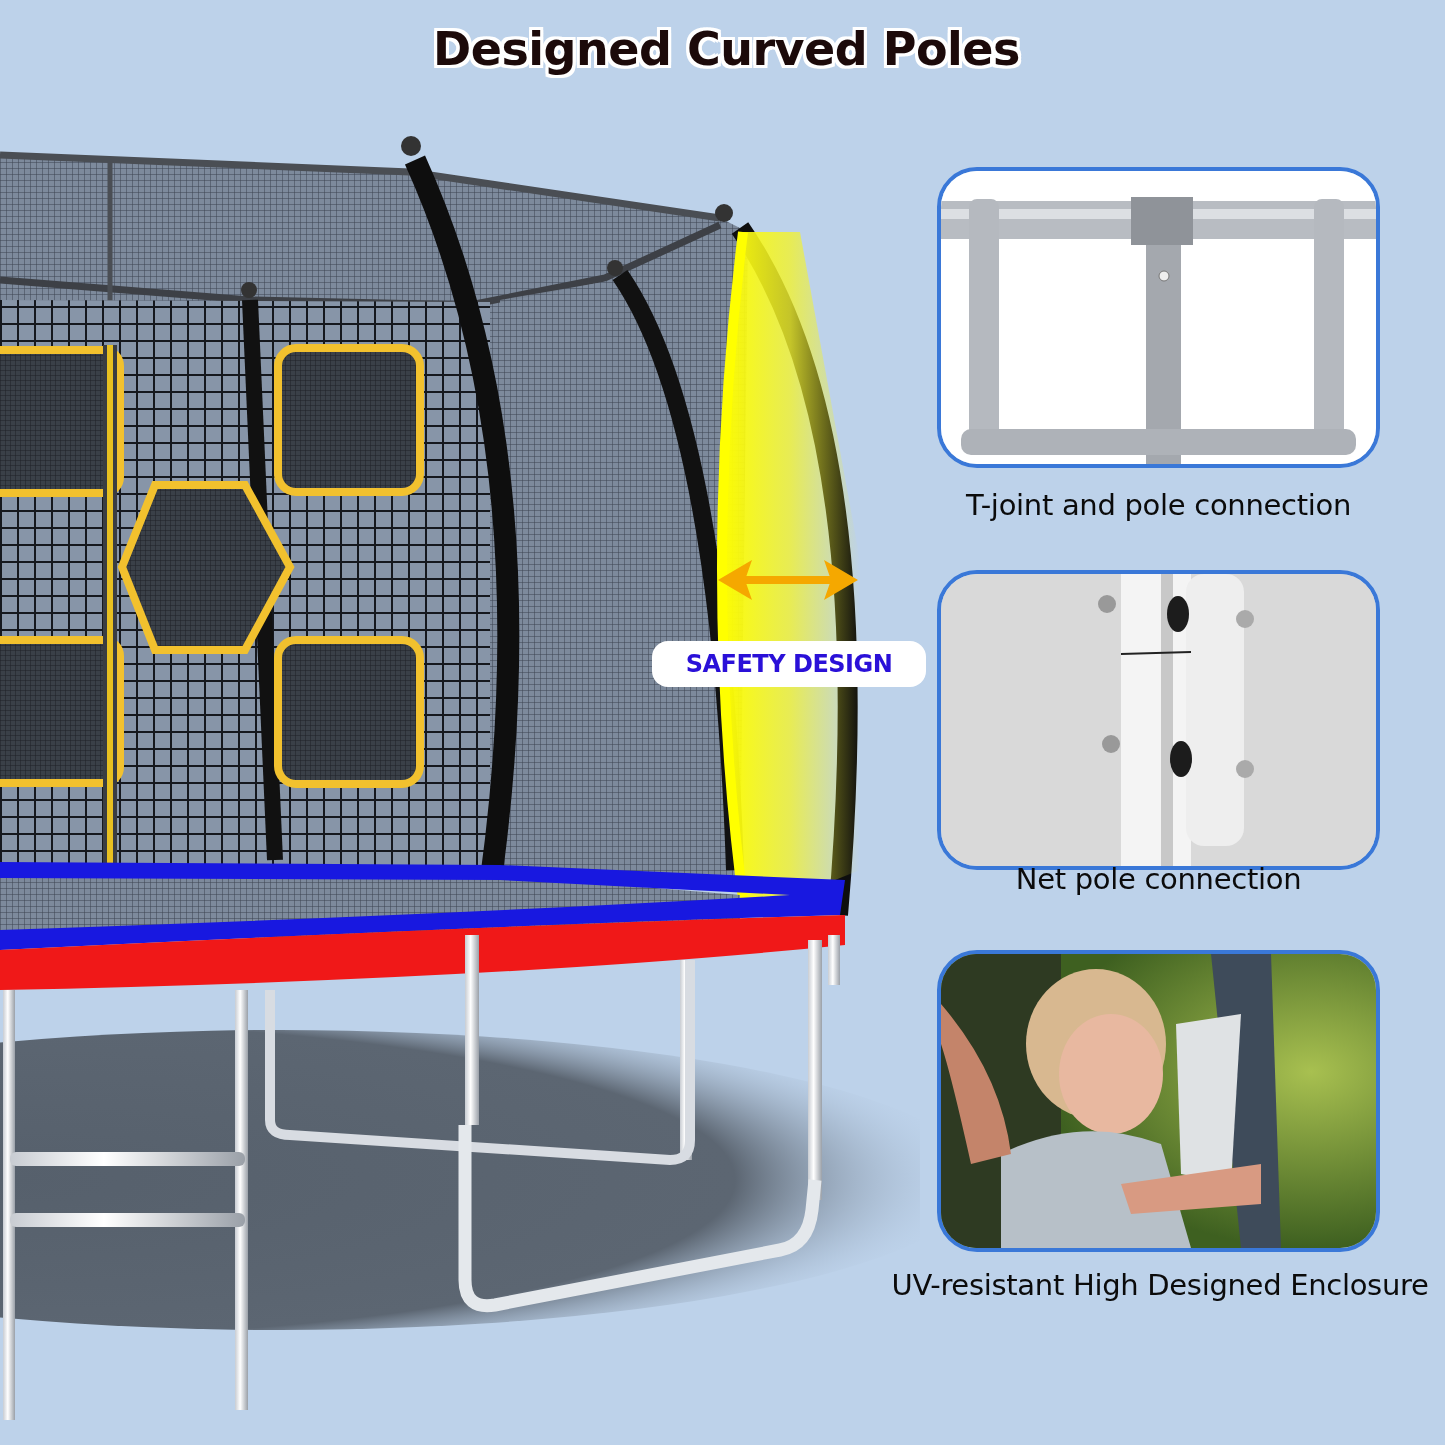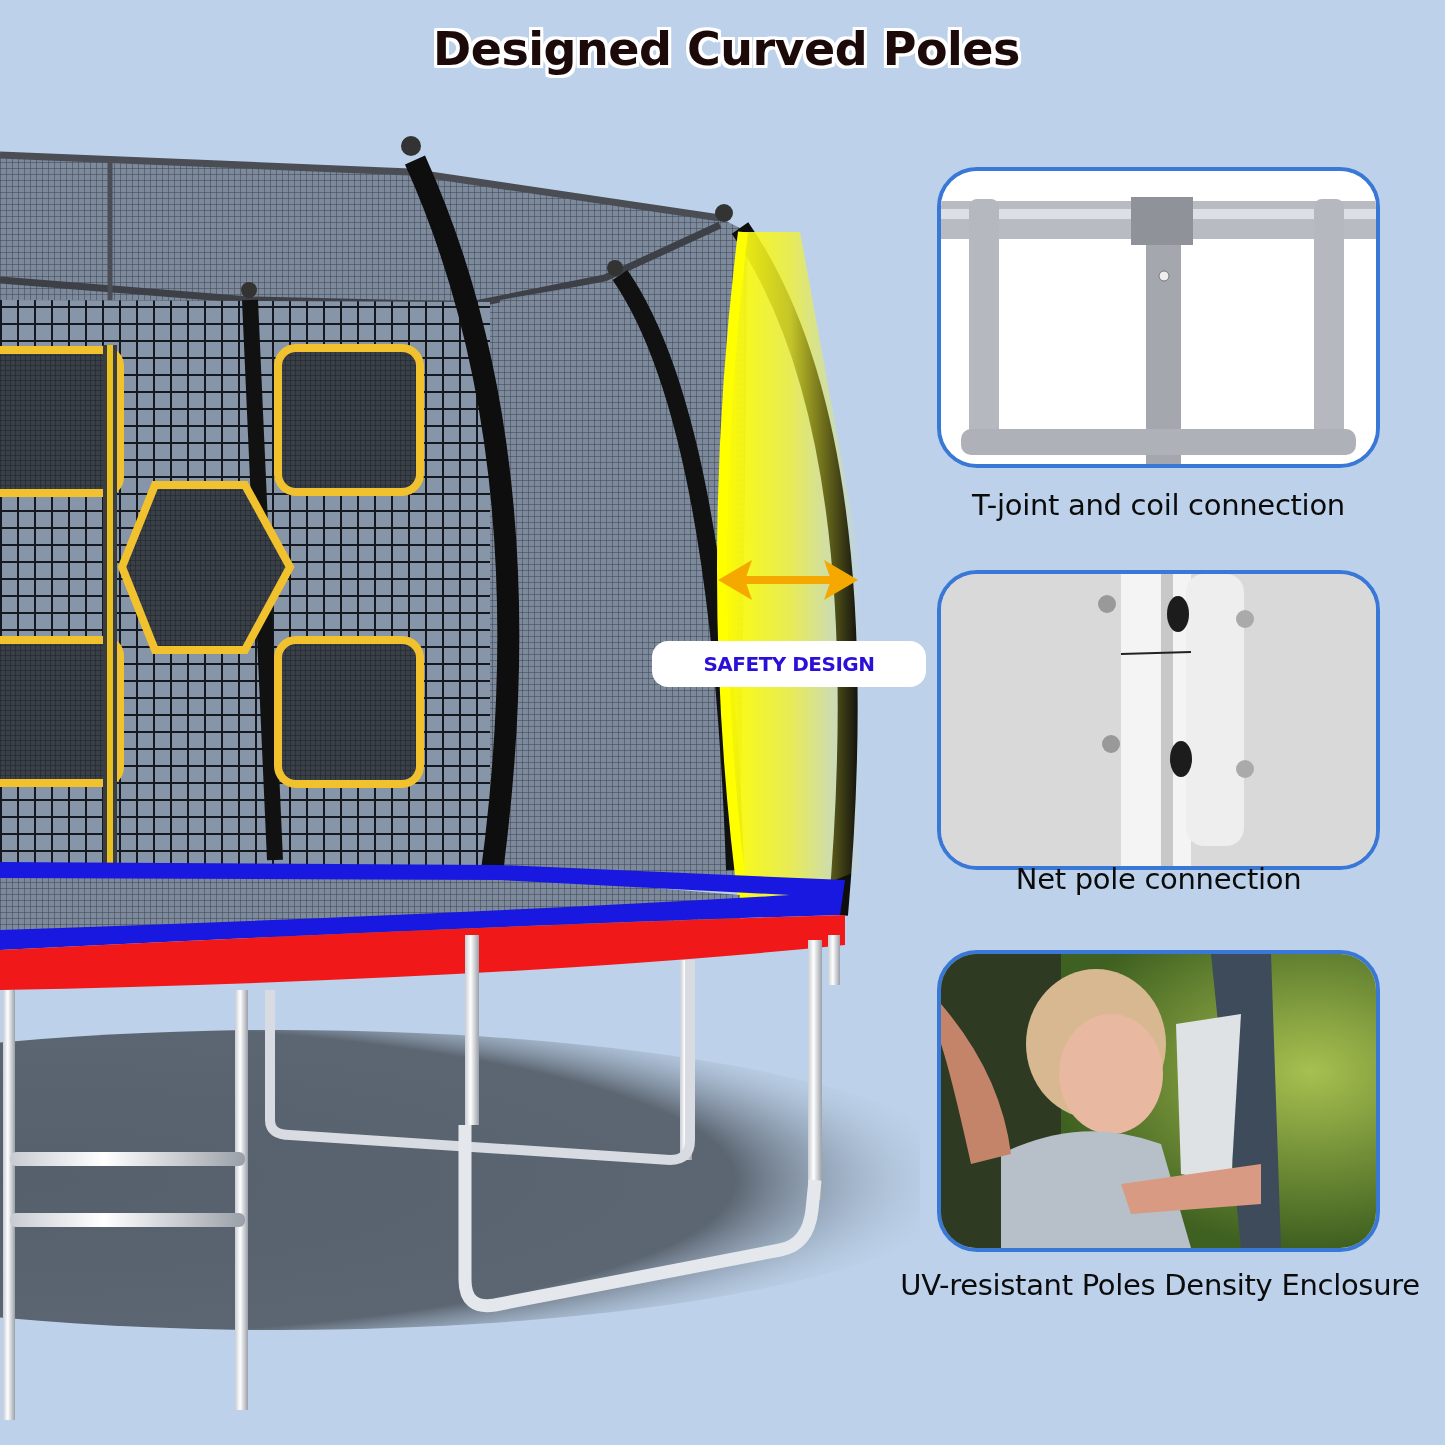--- a/index.html
+++ b/index.html
@@ -13,21 +13,21 @@
       font-size: 46px; font-weight: bold; color: #1c0a0a; letter-spacing: -0.5px;
       text-shadow: -3px -3px 0 #fff, 3px -3px 0 #fff, -3px 3px 0 #fff, 3px 3px 0 #fff,
                    0 3px 0 #fff, 0 -3px 0 #fff, 3px 0 0 #fff, -3px 0 0 #fff;
     }
     .scene { position: absolute; left: 0; top: 0; width: 920px; height: 1445px; }
     .scene svg { position: absolute; left: 0; top: 0; }
     .badge {
       position: absolute; left: 652px; top: 641px; width: 274px; height: 46px;
       background: #fff; border-radius: 16px;
       display: flex; align-items: center; justify-content: center;
-      color: #2a10d8; font-size: 20px; font-weight: bold; letter-spacing: -0.5px;
+      color: #2a10d8; font-size: 24px; font-weight: bold; letter-spacing: -0.5px;
     }
     .panel {
       position: absolute; left: 937px; width: 443px; border: 4px solid #3a78d8;
       border-radius: 40px; overflow: hidden; box-sizing: border-box;
     }
     .panel svg { display: block; }
     .caption {
       position: absolute; text-align: center; color: #0b0b0b; font-size: 29px;
       letter-spacing: -0.3px;
     }
@@ -141,21 +141,21 @@
     <rect x="0" y="30" width="435" height="38" fill="#b8bcc2"></rect>
     <rect x="0" y="38" width="435" height="10" fill="#dcdfe3"></rect>
     <rect x="190" y="26" width="62" height="48" fill="#8f9399"></rect>
     <rect x="205" y="74" width="35" height="225" fill="#a4a8ae"></rect>
     <rect x="28" y="28" width="30" height="245" rx="8" fill="#b5b9bf"></rect>
     <rect x="373" y="28" width="30" height="245" rx="8" fill="#b5b9bf"></rect>
     <rect x="20" y="258" width="395" height="26" rx="10" fill="#aeb2b8"></rect>
     <circle cx="223" cy="105" r="5" fill="#eee" stroke="#777"></circle>
   </svg>
 </div>
-<div class="caption" style="left:937px;width:443px;top:488px;">T-joint and coil connection</div>
+<div class="caption" style="left:937px;width:443px;top:488px;">T-joint and pole connection</div>
 
 <div class="panel" style="top:570px;height:300px;">
   <svg width="435" height="292" viewBox="0 0 435 292">
     <rect width="435" height="292" fill="#d9d9d9"></rect>
     <rect x="180" y="0" width="70" height="300" fill="#f4f4f4"></rect>
     <rect x="220" y="0" width="12" height="300" fill="#c8c8c8"></rect>
     <rect x="245" y="0" width="58" height="272" rx="18" fill="#eeeeee"></rect>
     <line x1="180" y1="80" x2="250" y2="78" stroke="#222" stroke-width="2"></line>
     <circle cx="166" cy="30" r="9" fill="#999"></circle>
     <circle cx="170" cy="170" r="9" fill="#999"></circle>
@@ -179,13 +179,13 @@
     <rect x="0" y="0" width="120" height="294" fill="#2e3a22"></rect>
     <path d="M270 0 L330 0 L340 294 L300 294 Z" fill="#3e4b5a"></path>
     <path d="M235 70 L300 60 L290 230 L240 220 Z" fill="#dfe2e4"></path>
     <ellipse cx="155" cy="90" rx="70" ry="75" fill="#d8b890"></ellipse>
     <ellipse cx="170" cy="120" rx="52" ry="60" fill="#e8b8a0"></ellipse>
     <path d="M60 200 Q140 160 220 190 L250 294 L60 294 Z" fill="#b7c0c8"></path>
     <path d="M180 230 L320 210 L320 250 L190 260 Z" fill="#d89a82"></path>
     <path d="M0 50 Q60 120 70 200 L30 210 Q10 120 0 90 Z" fill="#c4846a"></path>
   </svg>
 </div>
-<div class="caption" style="left:890px;width:540px;top:1268px;">UV-resistant Poles Density Enclosure</div>
+<div class="caption" style="left:890px;width:540px;top:1268px;">UV-resistant High Designed Enclosure</div>
 
 </body></html>

